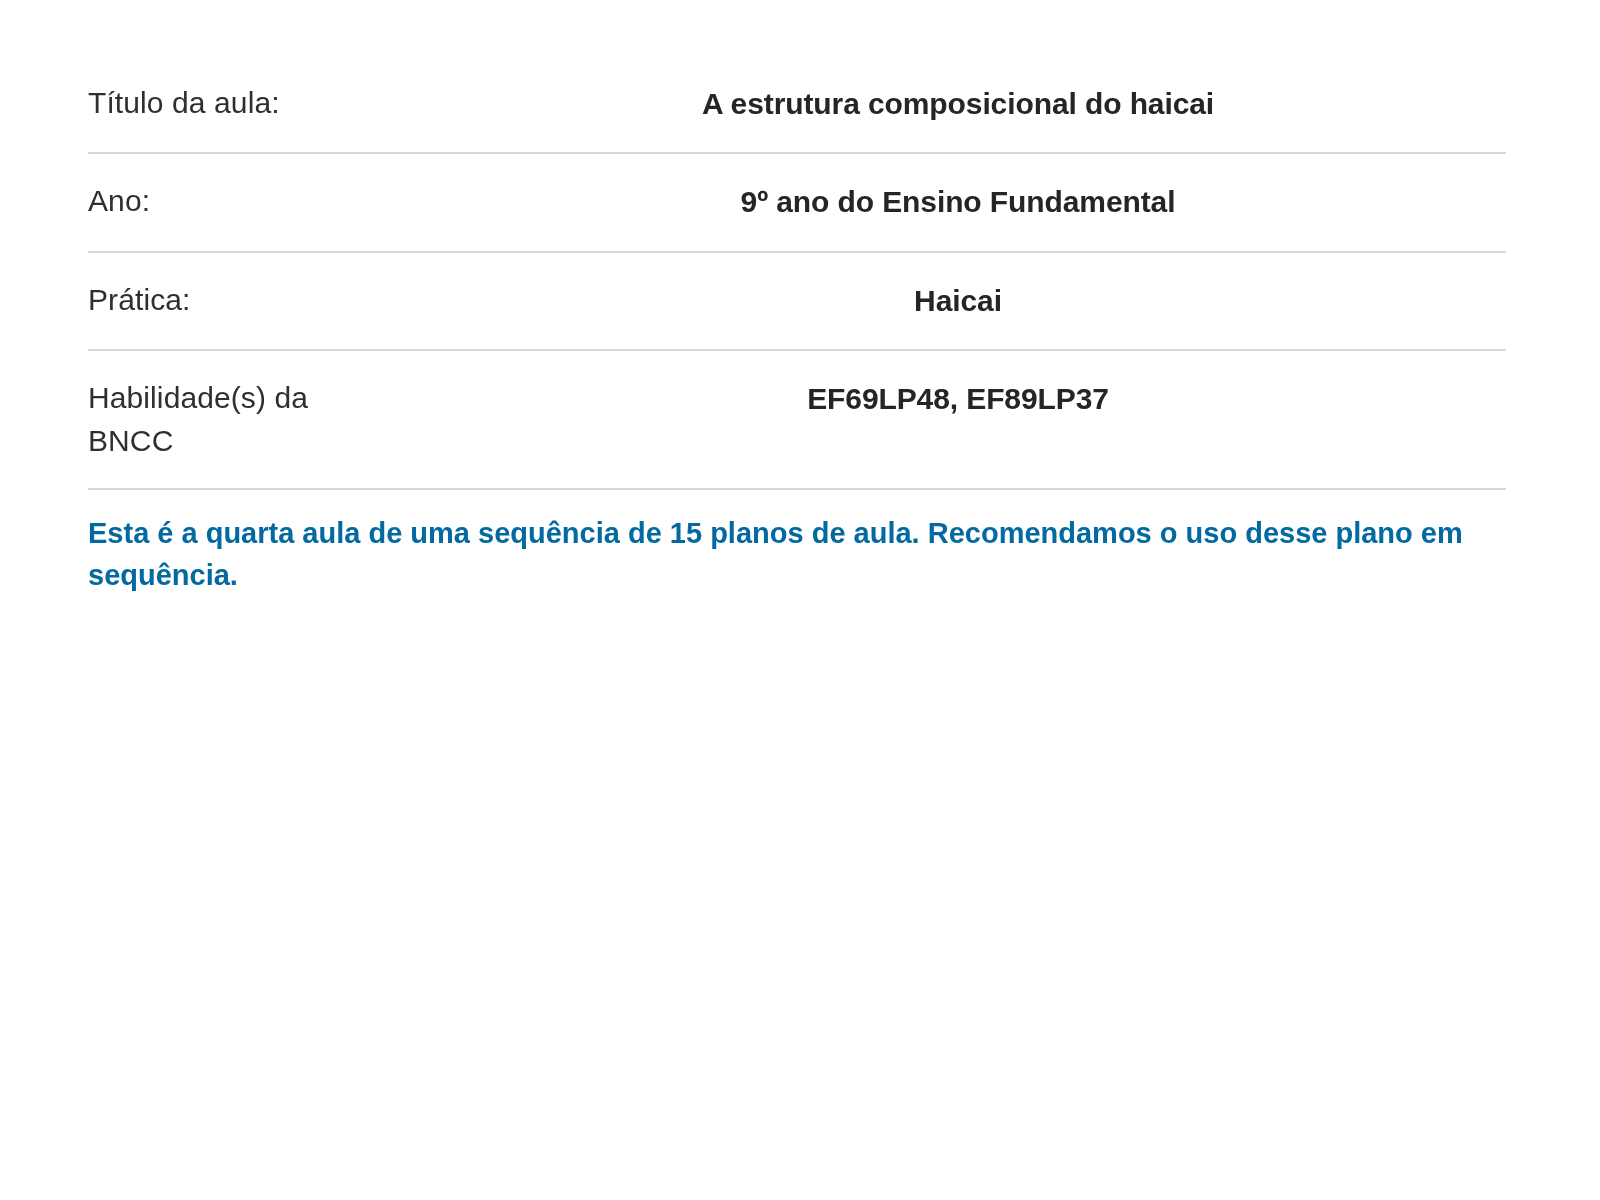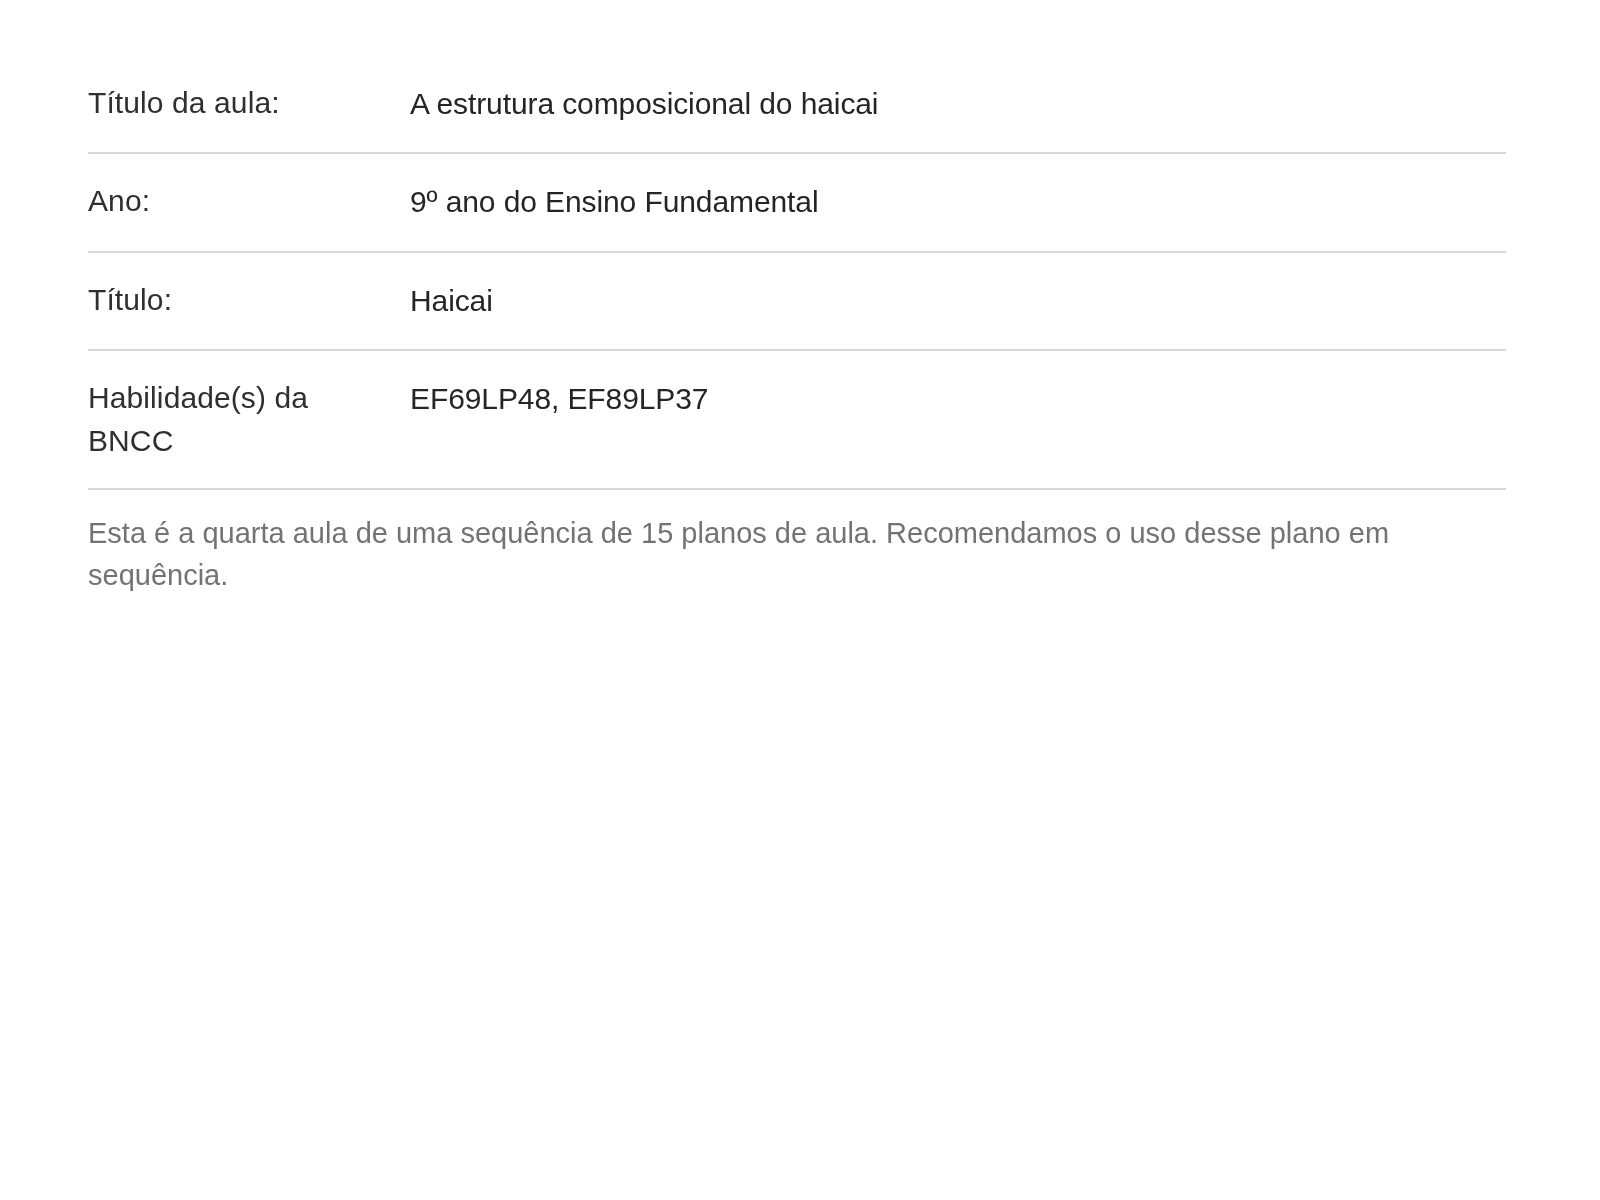--- a/index.html
+++ b/index.html
@@ -44,32 +44,33 @@
     padding-right: 22px !important;
     font-size: 30px;
     font-weight: 400;
     line-height: 1.42;
     color: #2f2f2f;
     letter-spacing: 0.1px;
   }
 
   td.value-cell {
     font-size: 30px;
-    font-weight: 400;
+    font-weight: 700;
     line-height: 1.48;
     color: #252525;
     letter-spacing: -0.1px;
+    text-align: center;
   }
 
   .note-row td {
     padding: 22px 0 0 0;
     font-size: 29px;
-    font-weight: 400;
+    font-weight: 700;
     line-height: 1.45;
-    color: #737373;
+    color: #0369a1;
   }
 
   .note-text {
     display: block;
     max-width: 1412px;
   }
 </style>
 </head>
 <body>
 
@@ -83,21 +84,21 @@
         <td class="value-cell">A estrutura composicional do haicai</td>
       </tr>
 
 
       <tr class="info-row">
         <td class="label-cell">Ano:</td>
         <td class="value-cell">9º ano do Ensino Fundamental</td>
       </tr>
 
       <tr class="info-row">
-        <td class="label-cell">Título:</td>
+        <td class="label-cell">Prática:</td>
         <td class="value-cell">Haicai</td>
       </tr>
 
 
 
       <tr class="info-row">
         <td class="label-cell">Habilidade(s) da BNCC</td>
         <td class="value-cell">EF69LP48, EF89LP37</td>
       </tr>
 

